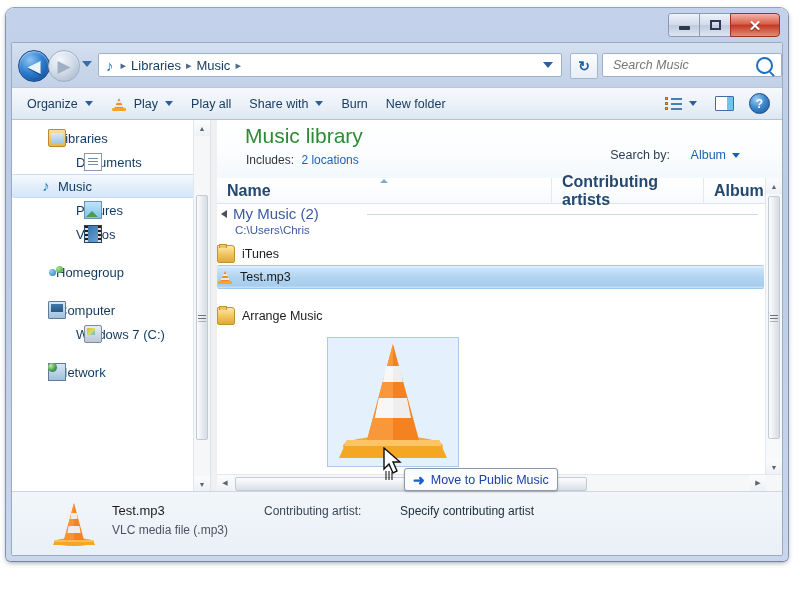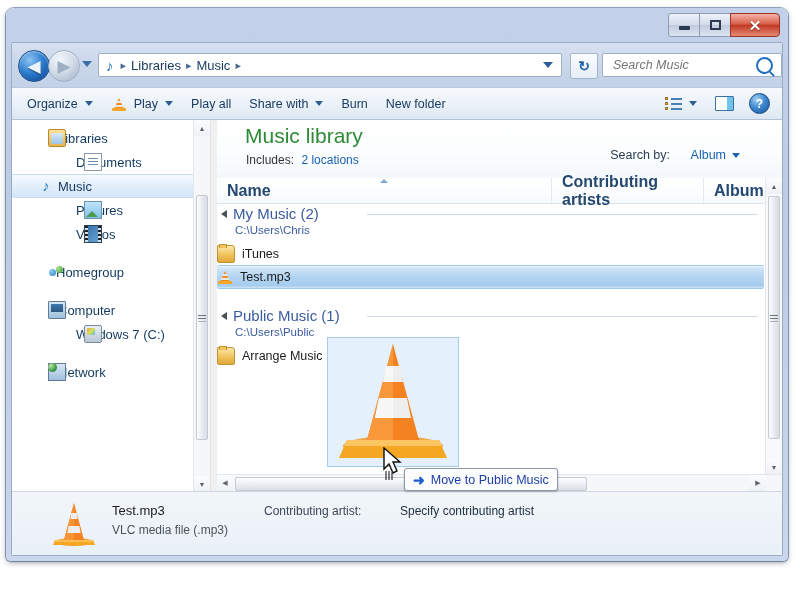--- a/index.html
+++ b/index.html
@@ -974,26 +974,20 @@
               <span class="cone"></span>
                 <span class="stripe s1"></span>
                 <span class="stripe s2"></span>
                 <span class="base"></span>
             </span>
             <span>Test.mp3</span>
           </div>
 
           <div class="row-gap"></div>
 
-          <div class="group-header">
-            <span class="group-expander"></span>
-            <div class="group-title">Public Music (1)</div>
-            <div class="group-path">C:\Users\Public</div>
-            <div class="group-rule"></div>
-          </div>
 
           <div class="file-row">
             <span class="file-icon ic-folder"></span>
             <span>Arrange Music</span>
           </div>
         </div>
 
         <div id="content-vscroll">
           <div class="sb-arrow top">▲</div>
           <div class="sb-thumb" style="top:18px; bottom:36px;">

